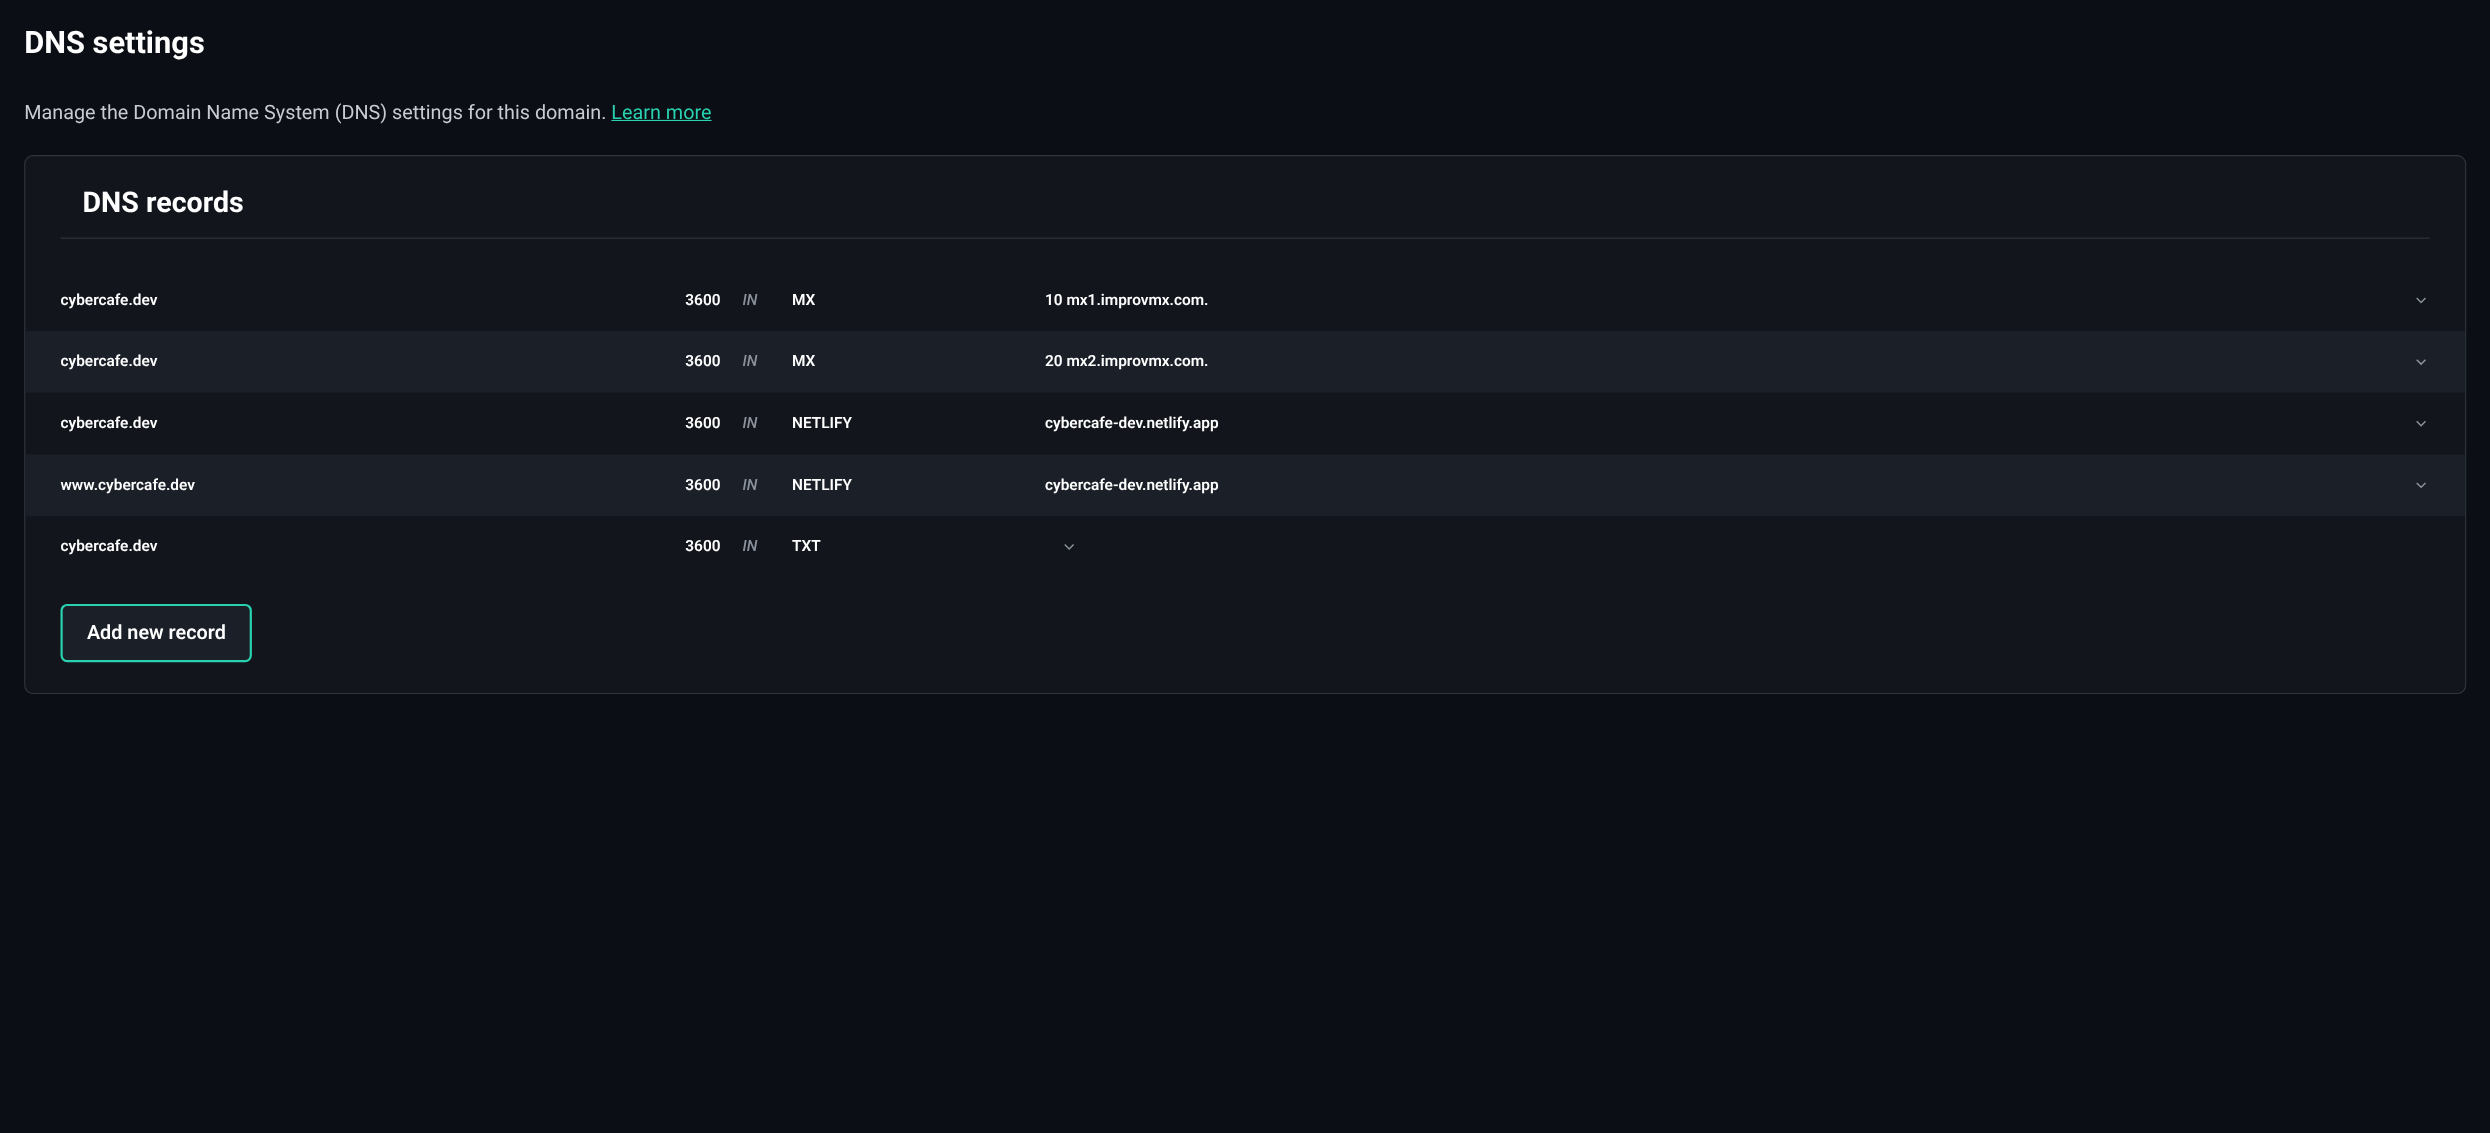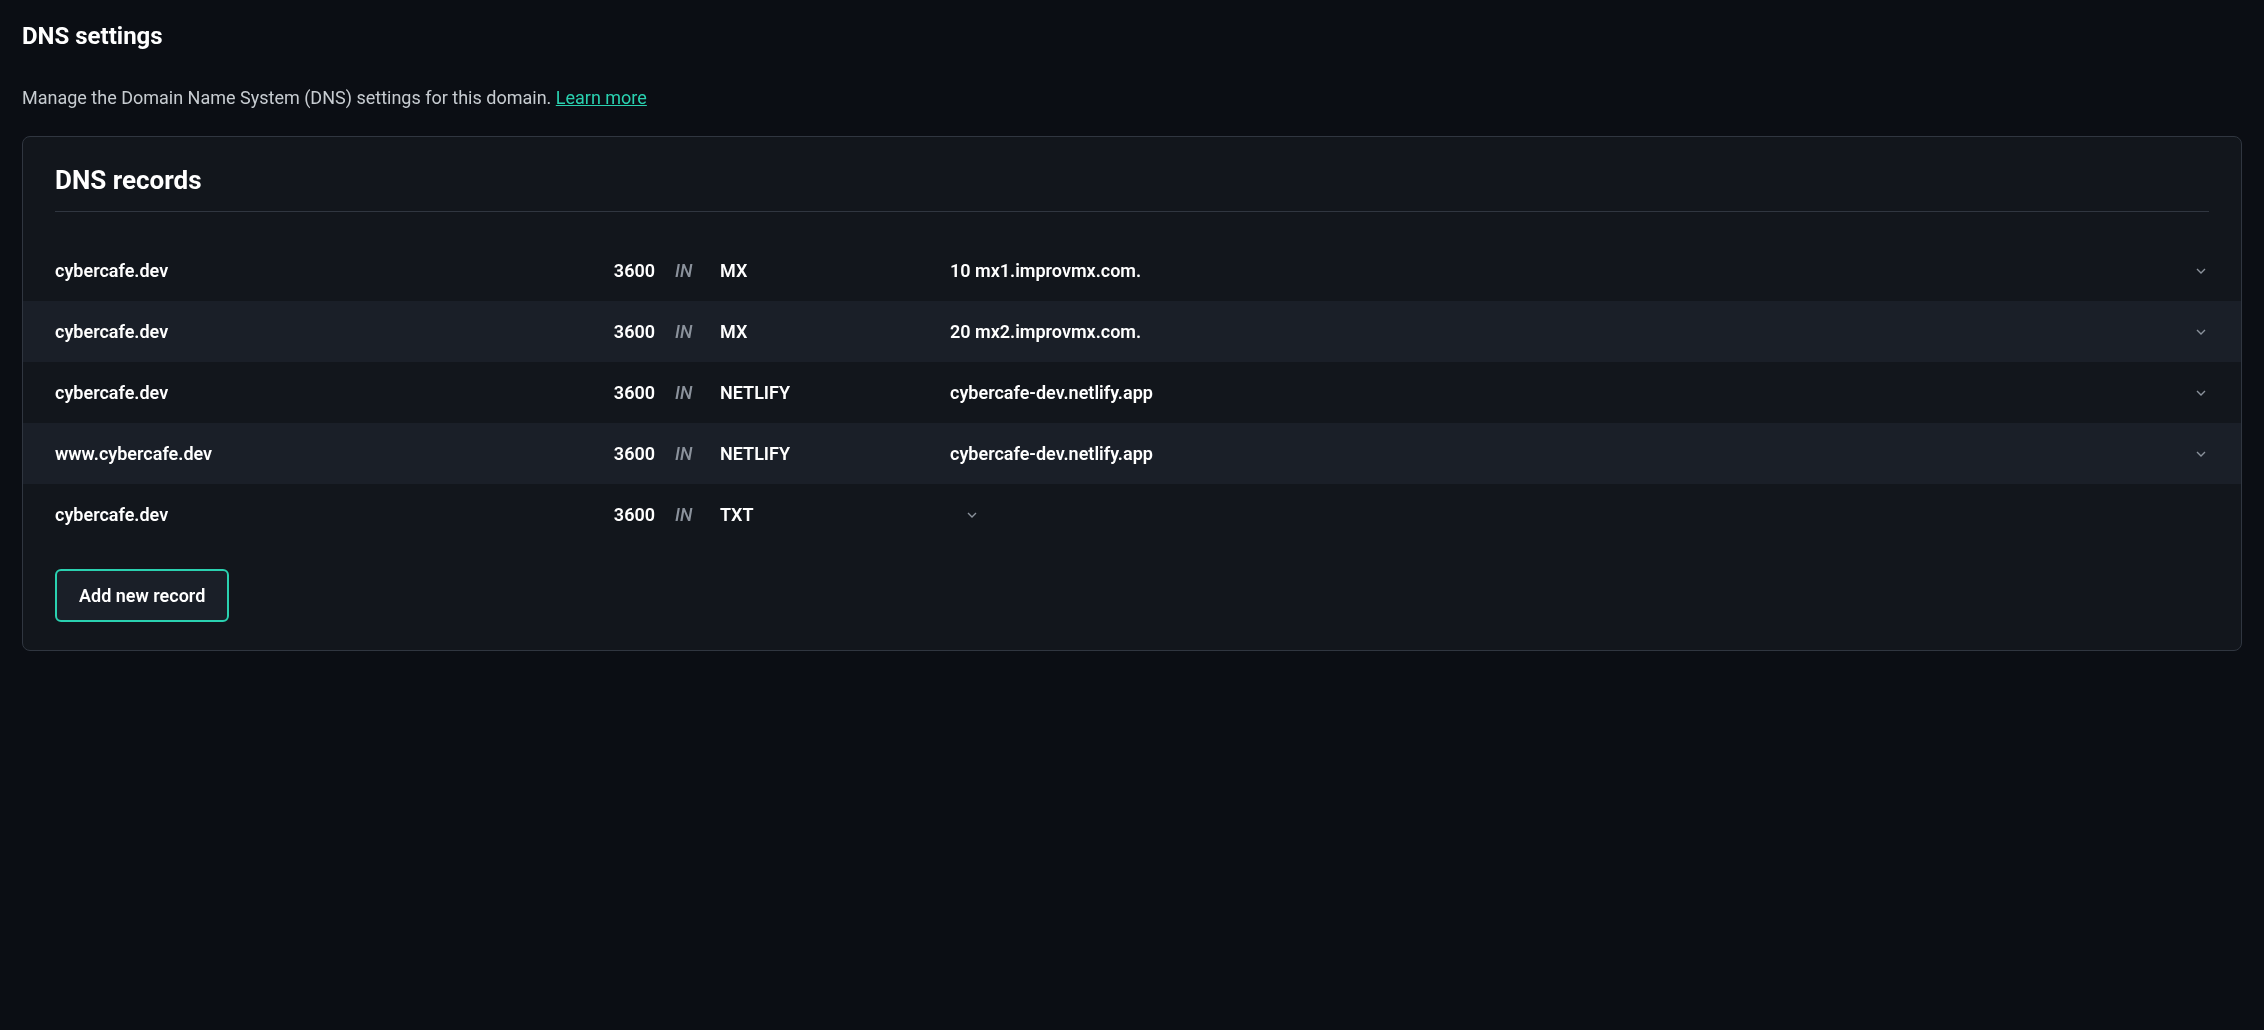--- a/index.html
+++ b/index.html
@@ -8,21 +8,21 @@
       box-sizing: border-box;
     }
     body {
       background: #0b0e14;
       color: #e6e8eb;
       font-family: -apple-system, BlinkMacSystemFont, "Segoe UI", Roboto, Helvetica, Arial, sans-serif;
       min-height: 100vh;
       padding: 22px;
     }
     .page-title {
-      font-size: 24px;
+      font-size: 28px;
       font-weight: 700;
       color: #ffffff;
       margin-bottom: 14px;
     }
     .page-subtitle {
       font-size: 18px;
       color: #c7ccd1;
       margin-bottom: 28px;
       margin-top: 37px;
     }
@@ -39,29 +39,30 @@
     }
     .card-header {
       margin: 0 32px 0 32px;
       border-bottom: 1px solid #303640;
       padding-bottom: 16px;
     }
     .card-title {
       font-size: 26px;
       font-weight: 700;
       color: #ffffff;
+      margin-left: 20px;
     }
     .records {
       margin-top: 28px;
     }
     .record-row {
       display: flex;
       align-items: center;
       padding: 20px 32px;
-      font-size: 18px;
+      font-size: 14px;
       cursor: pointer;
     }
     .record-row:nth-child(even) {
       background: #1a1f28;
     }
     .col-host {
       flex: 0 0 530px;
       color: #ffffff;
       font-weight: 600;
     }

